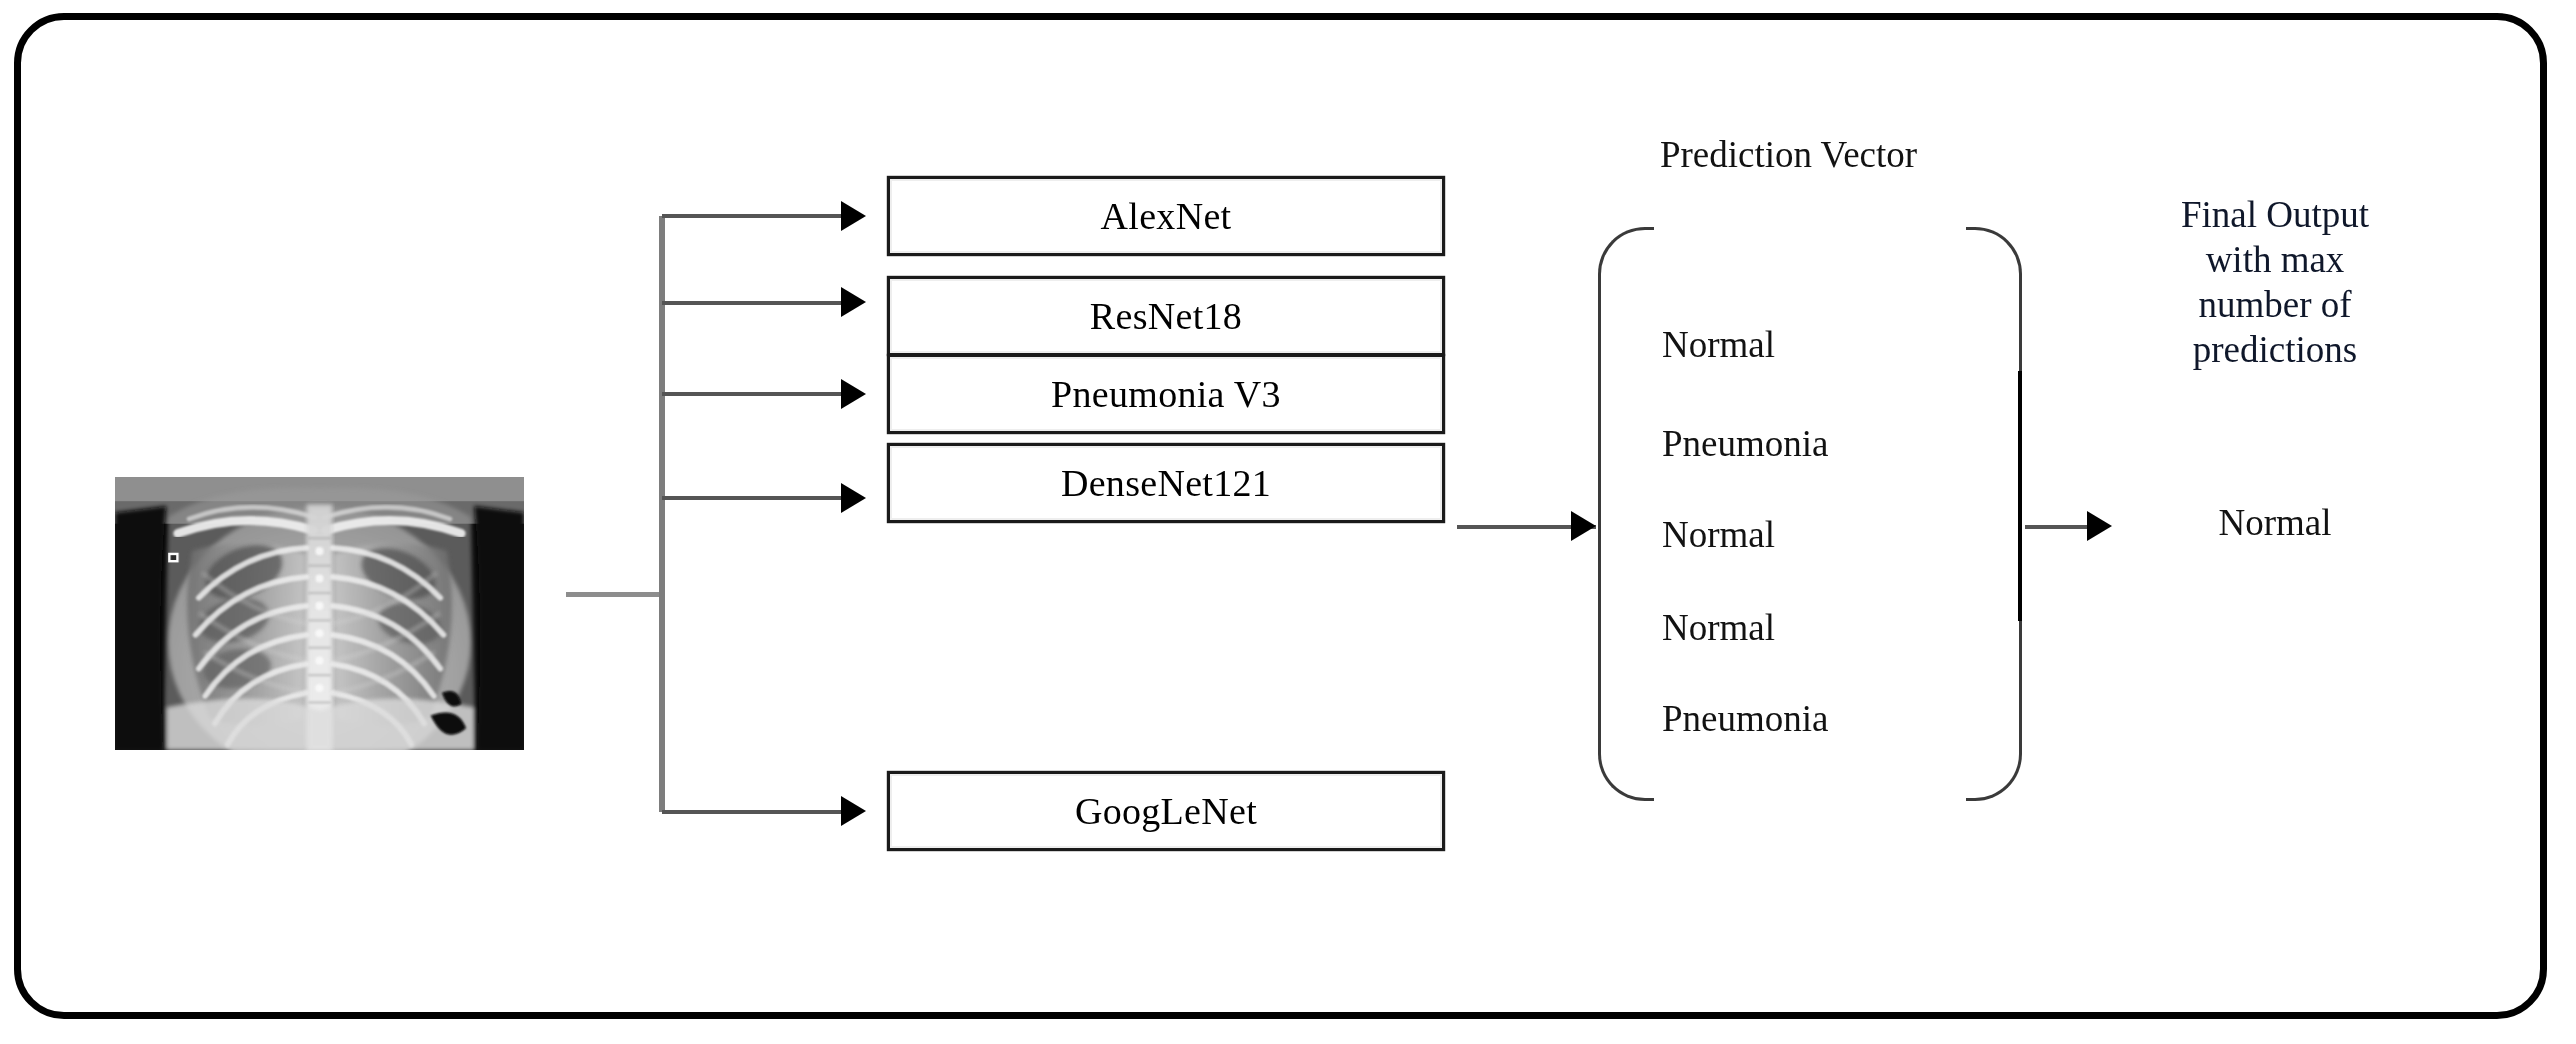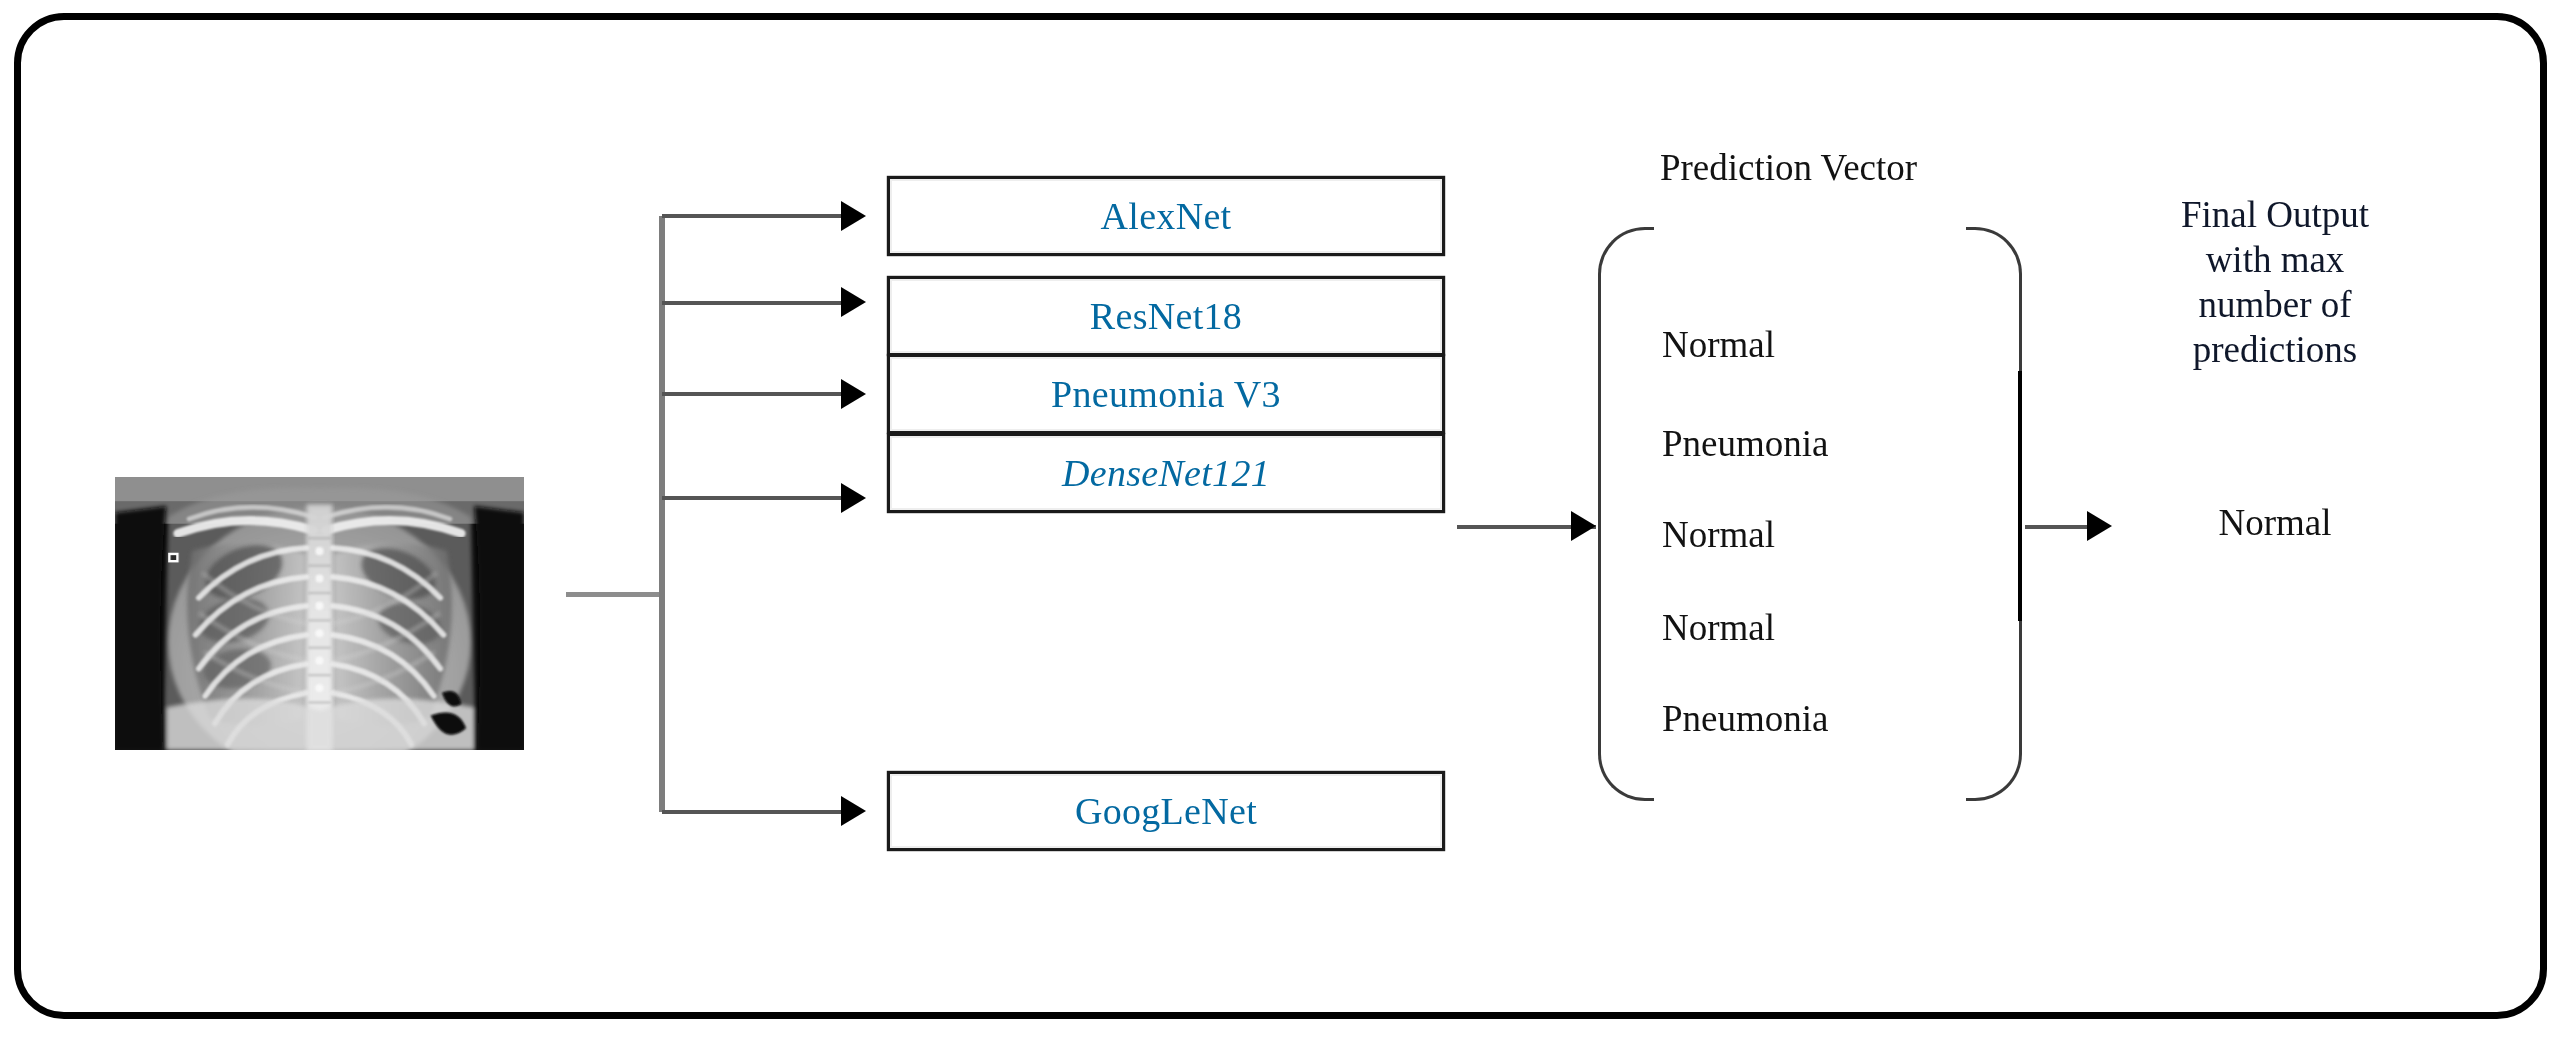--- a/index.html
+++ b/index.html
@@ -79,38 +79,38 @@
     box-shadow:
        inset 0 0 0 2.4px #ffffff,
        0 0 0 3.2px #1a1a1a;
     box-sizing: border-box;
     display: flex;
     align-items: center;
     justify-content: center;
   }
   .model-box span {
     font-size: 38px;
-    color: #0369a1;
+    color: #000000;
     letter-spacing: 0.3px;
     line-height: 1;
     white-space: nowrap;
   }
 
   
   .mid-line {
     position: absolute;
     background: #555555;
     height: 4px;
   }
 
   
   #pv-title {
     position: absolute;
     left: 1603px;
-    top: 146px;
+    top: 133px;
     width: 371px;
     text-align: center;
     font-size: 37px;
     color: #121212;
     white-space: nowrap;
   }
   #pv-bracket-left, #pv-bracket-right {
     position: absolute;
     top: 227px;
     width: 56px;
@@ -316,21 +316,21 @@
 
   <div class="model-box" style="top:179px;">
     <span>AlexNet</span>
   </div>
   <div class="model-box" style="top:279px;">
     <span>ResNet18</span>
   </div>
   <div class="model-box" style="top:357px;">
     <span>Pneumonia V3</span>
   </div>
-  <div class="model-box" style="top:436px;font-style:italic;">
+  <div class="model-box" style="top:446px;">
     <span>DenseNet121</span>
   </div>
   <div class="model-box" style="top:774px;justify-content:center;">
     <span>GoogLeNet</span>
   </div>
 
   <div class="mid-line" style="left:1457px; top:525px; width:139px;"></div>
   <div class="arrowhead" style="left:1571px; top:511px;"></div>
 
   <div id="pv-title">Prediction Vector</div>

